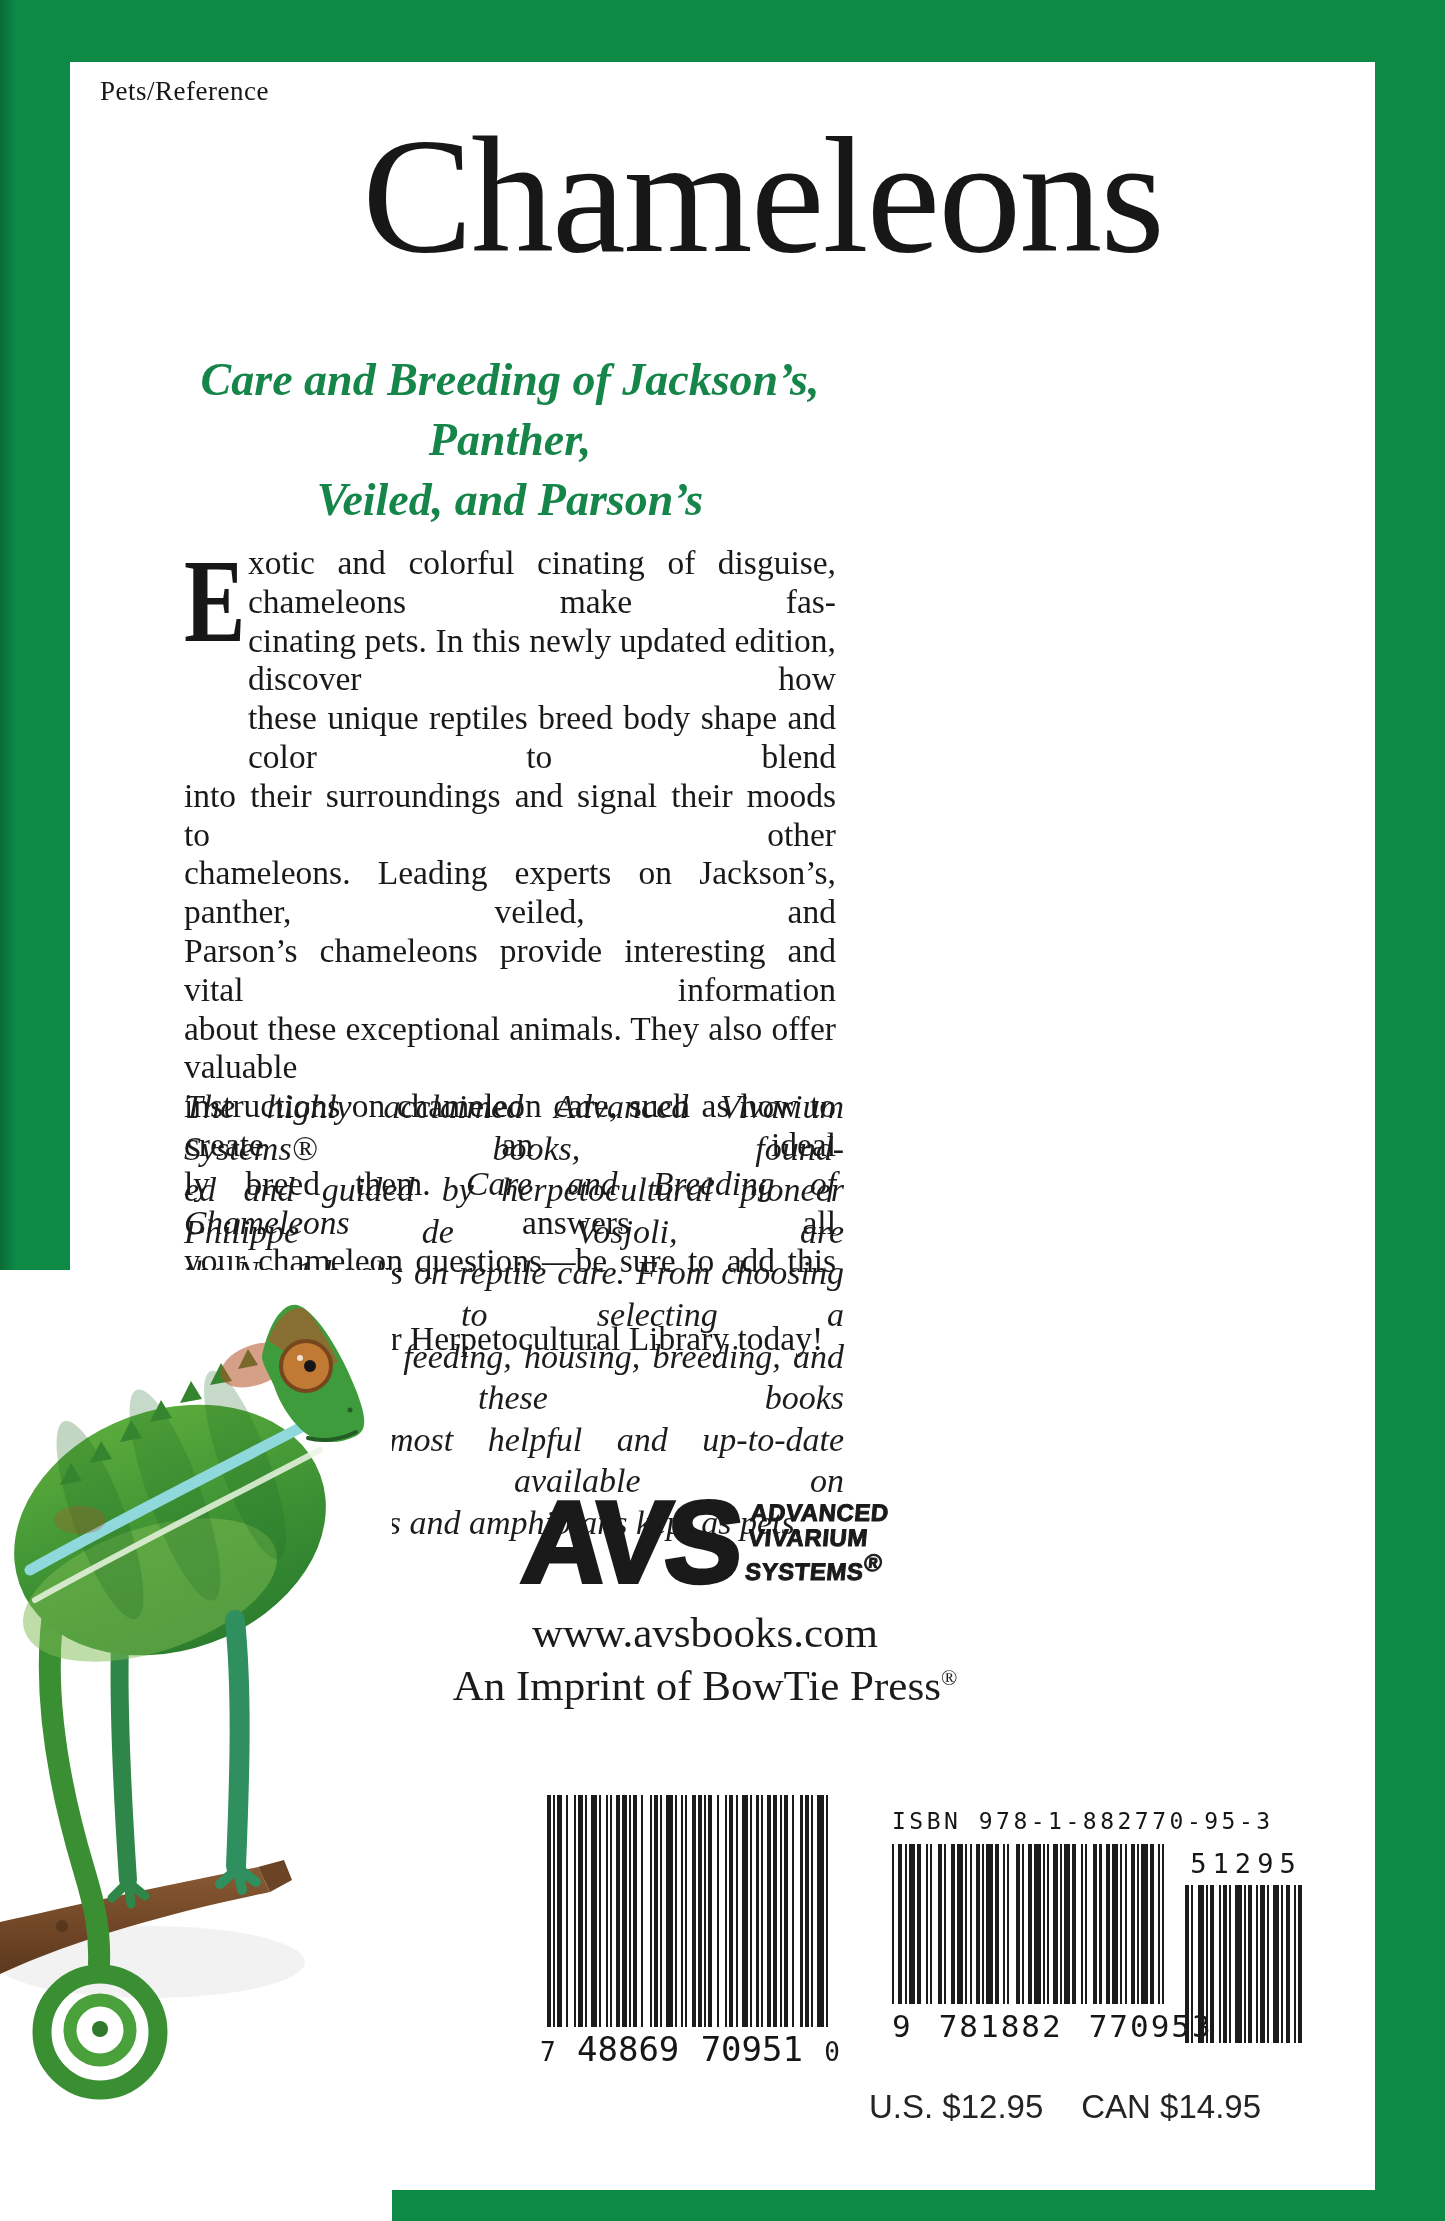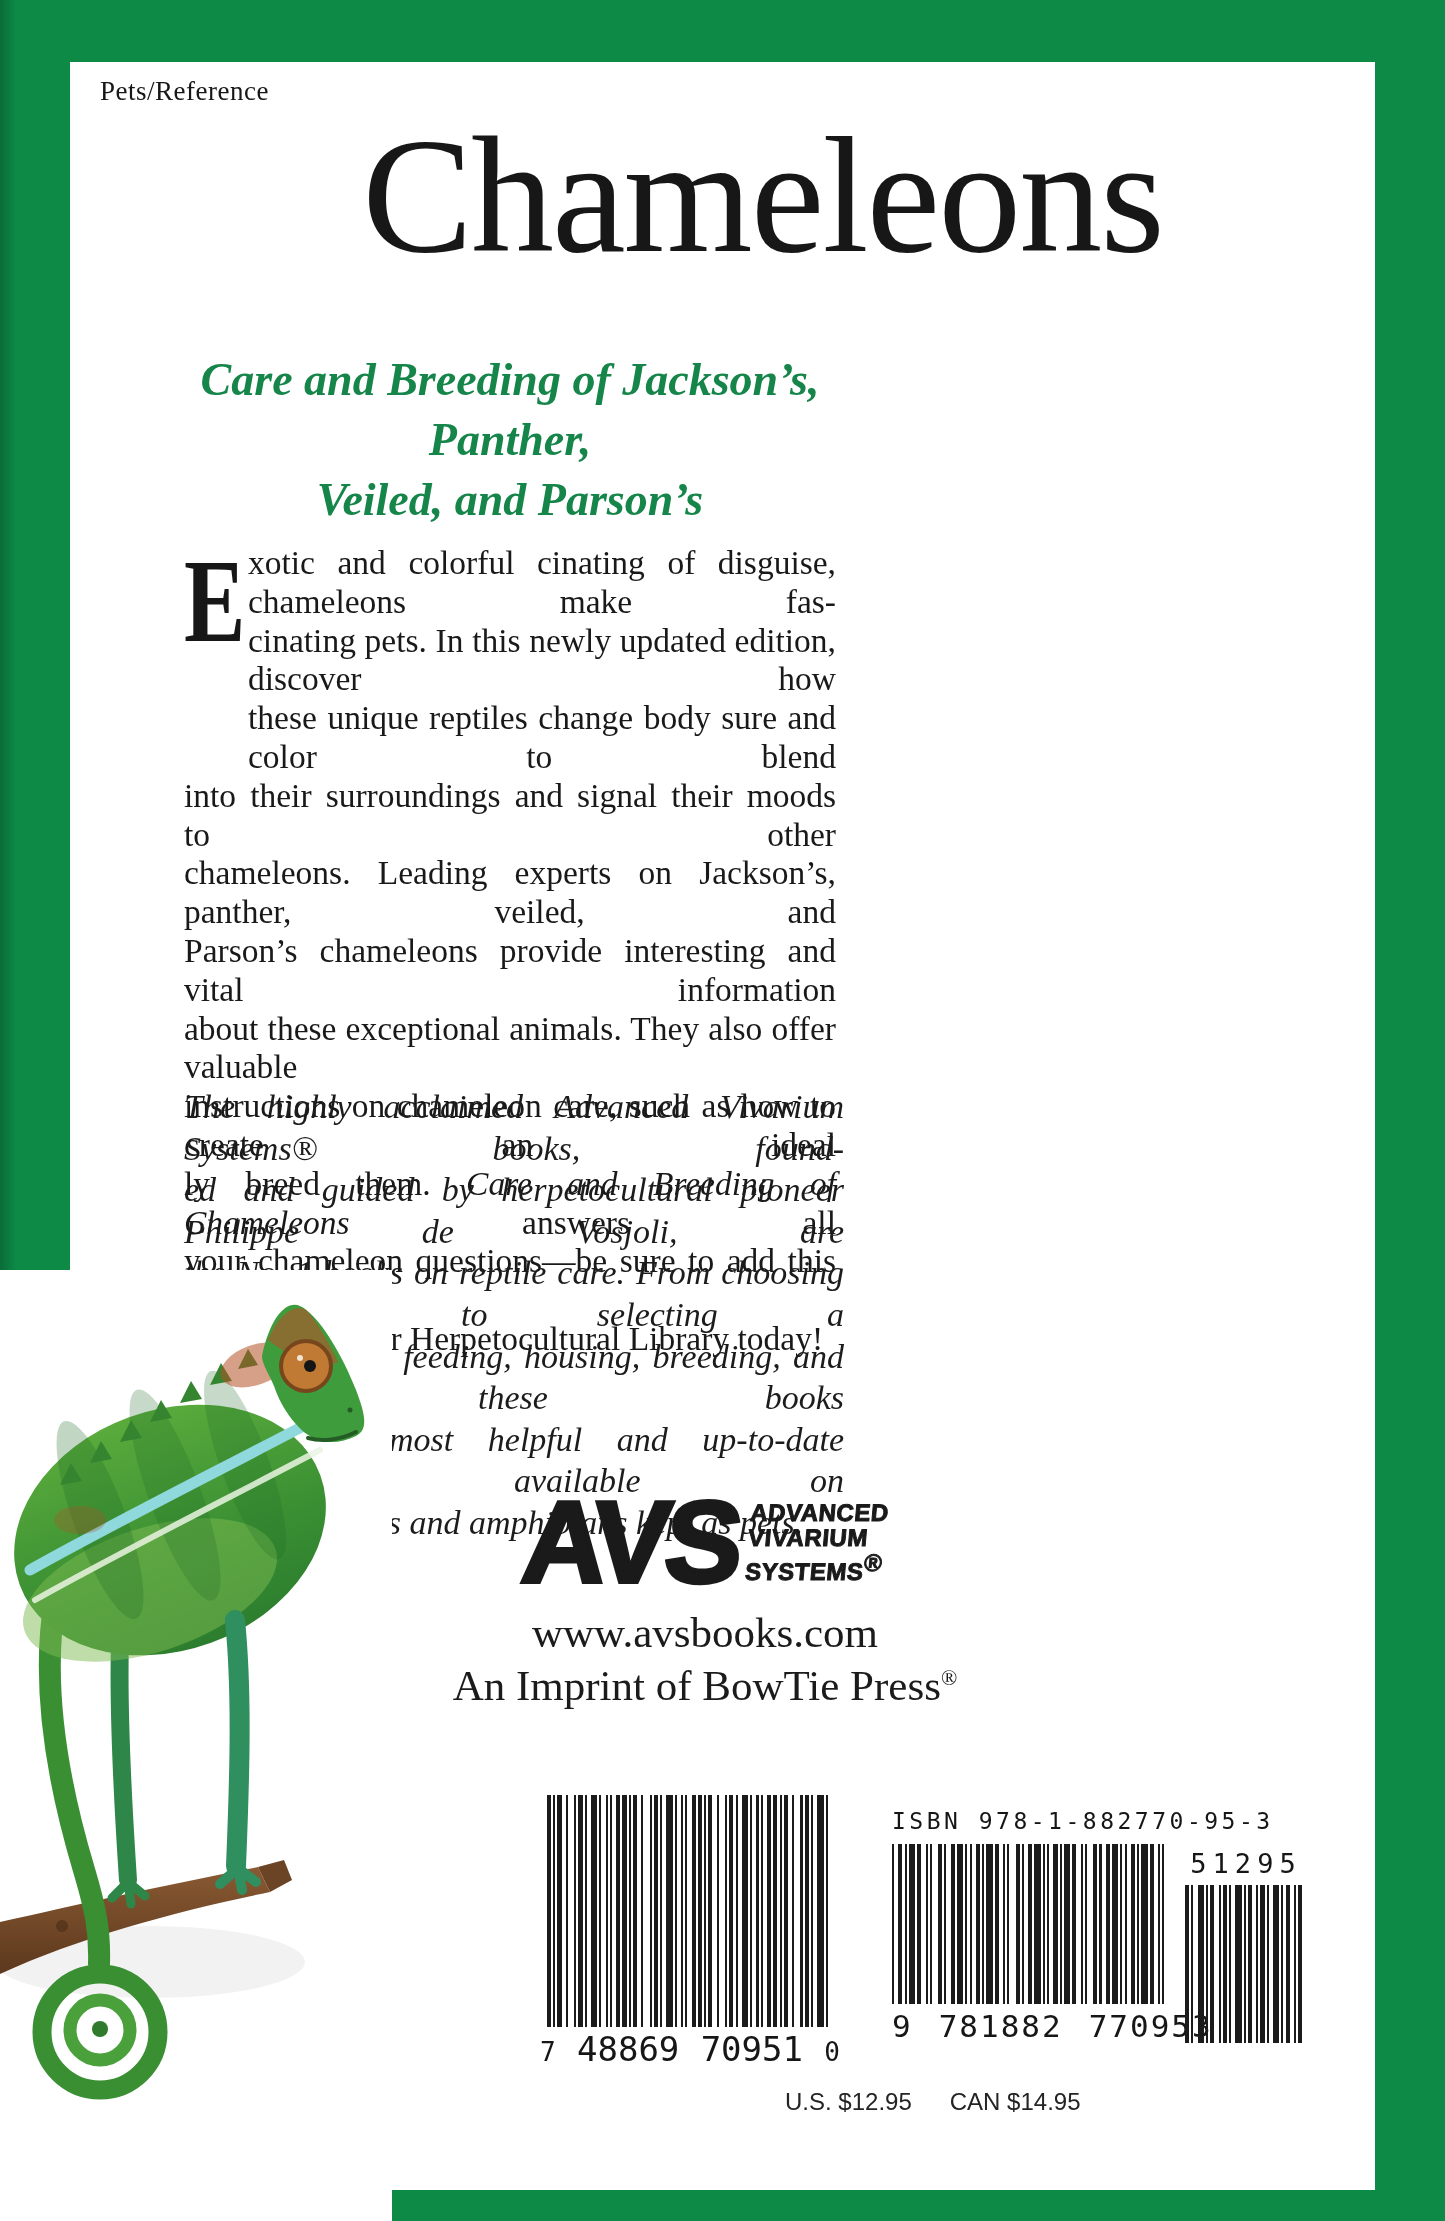--- a/index.html
+++ b/index.html
@@ -59,22 +59,22 @@
   .ean-block{position:absolute;left:822px;top:1746px;width:300px;}
   .isbn-label{font-size:23px;letter-spacing:3.5px;margin-bottom:10px;white-space:nowrap;}
   .ean-bars{width:278px;height:160px;}
   .ean-digits{display:flex;gap:26px;align-items:flex-end;margin-top:4px;}
   .ean-digits span{font-size:31px;letter-spacing:2px;}
 
   .supp-block{position:absolute;left:1115px;top:1786px;width:122px;}
   .supp-code{font-size:27px;letter-spacing:6px;text-align:center;margin-bottom:6px;}
   .supp-bars{width:118px;height:158px;}
 
-  .price-line{position:absolute;left:715px;top:2026px;width:560px;text-align:left;
-    font-family:"Liberation Sans",sans-serif;font-size:24px;color:#242424;}
+  .price-line{position:absolute;left:715px;top:2026px;width:560px;text-align:center;
+    font-family:"Liberation Sans",sans-serif;font-size:33px;color:#242424;}
   .price-line .gap{display:inline-block;width:38px;}
 
   .photo{position:absolute;left:0;top:1270px;width:392px;height:951px;background:#ffffff;z-index:5;}
 </style>
 </head>
 <body>
 
 <div class="cover">
   <div class="spine-shade"></div>
 
@@ -86,21 +86,21 @@
 
     <div class="subtitle">
       <div>Care and Breeding of Jackson’s, Panther,</div>
       <div>Veiled, and Parson’s</div>
     </div>
 
     <div class="body-block">
       <span class="dropcap">E</span>
       <div class="jline indent">xotic and colorful cinating of disguise, chameleons make fas-</div>
       <div class="jline indent">cinating pets. In this newly updated edition, discover how</div>
-      <div class="jline indent">these unique reptiles change body sure and color to blend</div>
+      <div class="jline indent">these unique reptiles breed body shape and color to blend</div>
       <div class="jline">into their surroundings and signal their moods to other</div>
       <div class="jline">chameleons. Leading experts on Jackson’s, panther, veiled, and</div>
       <div class="jline">Parson’s chameleons provide interesting and vital information</div>
       <div class="jline">about these exceptional animals. They also offer valuable</div>
       <div class="jline">instructions on chameleon care, such as how to create an ideal</div>
       <div class="jline"><span>ly breed them. </span><span class="booktitle-italic">Care and Breeding of Chameleons</span><span> answers all</span></div>
       <div class="jline">your chameleon questions—be sure to add this valuable</div>
       <div class="jline lastline">resource to your Herpetocultural Library today!</div>
     </div>
 

